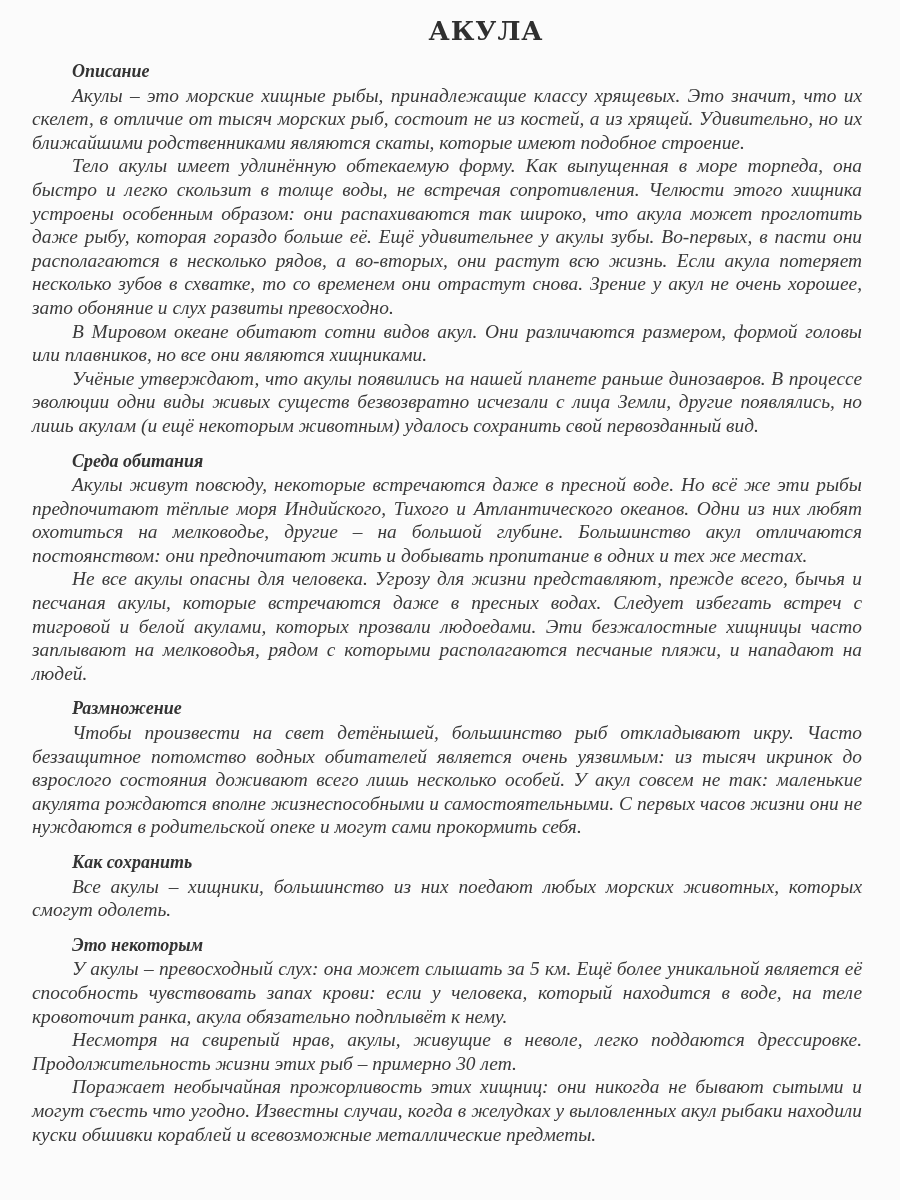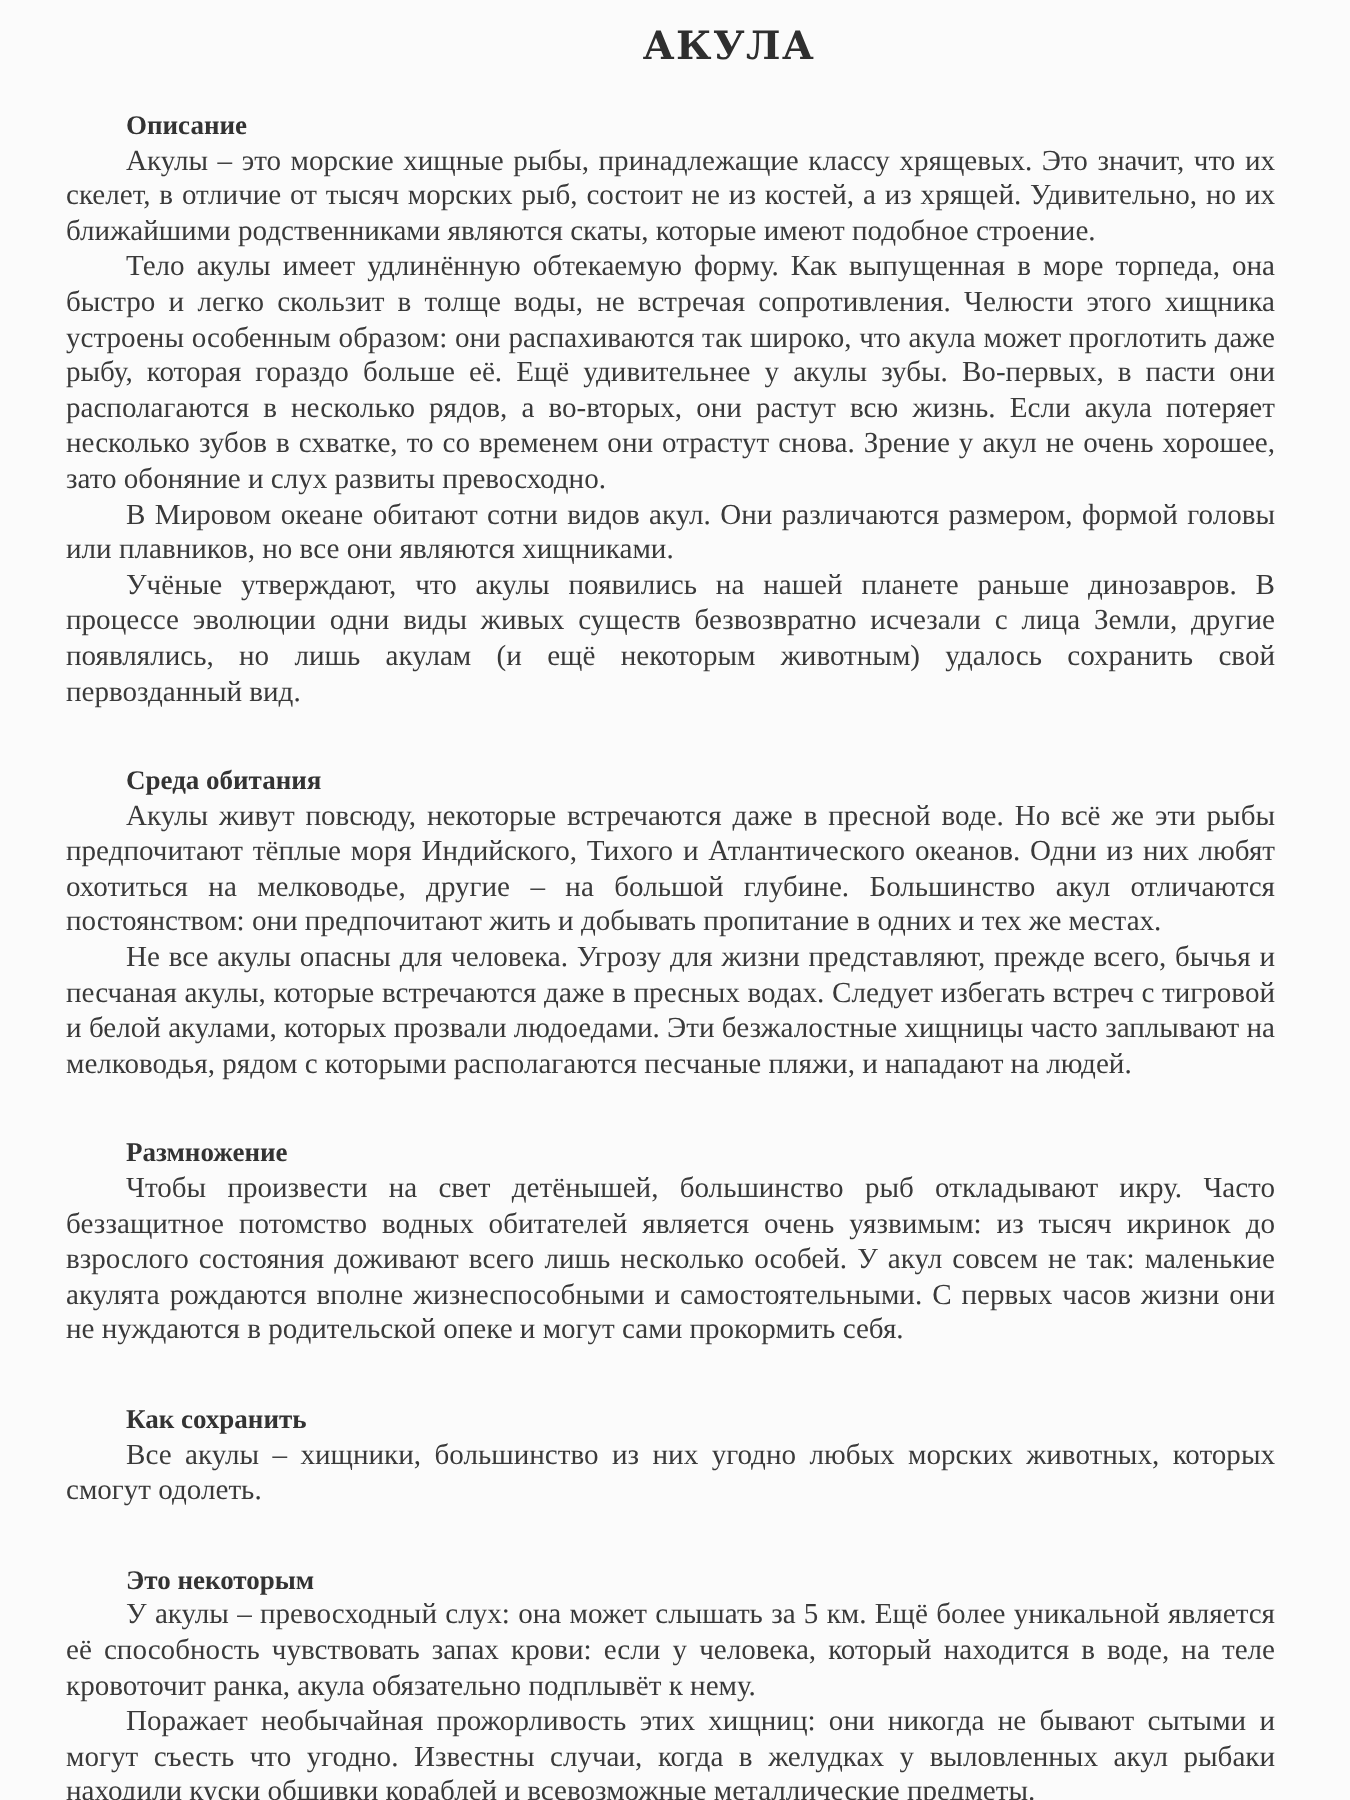--- a/index.html
+++ b/index.html
@@ -14,21 +14,21 @@
     position: absolute; left: 0; top: 16px; width: 900px;
     text-align: center; font-weight: bold; font-size: 26px;
     letter-spacing: 1px; color: #2f2f2f; margin-left: 36px;
   }
   .content {
     position: absolute; left: 32px; top: 60px; width: 830px;
     font-family: "Liberation Serif", serif;
     font-size: 19.4px; line-height: 23.6px;
     text-align: justify;
   }
-  .section { margin: 12px; }
+  .section { margin: 0; font-style: italic; }
   .heading {
     font-weight: bold; font-size: 18px; padding-left: 40px;
     color: #333;
   }
   .para { text-indent: 40px; margin: 0; }
   .gap { height: 12px; }
 </style>
 </head>
 <body>
 
@@ -53,23 +53,24 @@
     <div class="gap"></div>
 
     <div class="section">
       <div class="heading">Размножение</div>
       <p class="para">Чтобы произвести на свет детёнышей, большинство рыб откладывают икру. Часто беззащитное потомство водных обитателей является очень уязвимым: из тысяч икринок до взрослого состояния доживают всего лишь несколько особей. У акул совсем не так: маленькие акулята рождаются вполне жизнеспособными и самостоятельными. С первых часов жизни они не нуждаются в родительской опеке и могут сами прокормить себя.</p>
     </div>
     <div class="gap"></div>
 
     <div class="section">
       <div class="heading">Как сохранить</div>
-      <p class="para">Все акулы – хищники, большинство из них угодно любых морских животных, которых смогут одолеть.</p>
+      <p class="para">Все акулы – хищники, большинство из них поедают любых морских животных, которых смогут одолеть.</p>
     </div>
     <div class="gap"></div>
 
     <div class="section">
       <div class="heading">Это некоторым</div>
       <p class="para">У акулы – превосходный слух: она может слышать за 5 км. Ещё более уникальной является её способность чувствовать запах крови: если у человека, который находится в воде, на теле кровоточит ранка, акула обязательно подплывёт к нему.</p>
+      <p class="para">Несмотря на свирепый нрав, акулы, живущие в неволе, легко поддаются дрессировке. Продолжительность жизни этих рыб – примерно 30 лет.</p>
       <p class="para">Поражает необычайная прожорливость этих хищниц: они никогда не бывают сытыми и могут съесть что угодно. Известны случаи, когда в желудках у выловленных акул рыбаки находили куски обшивки кораблей и всевозможные металлические предметы.</p>
     </div>
   </div>
 </div>
 
 </body></html>

